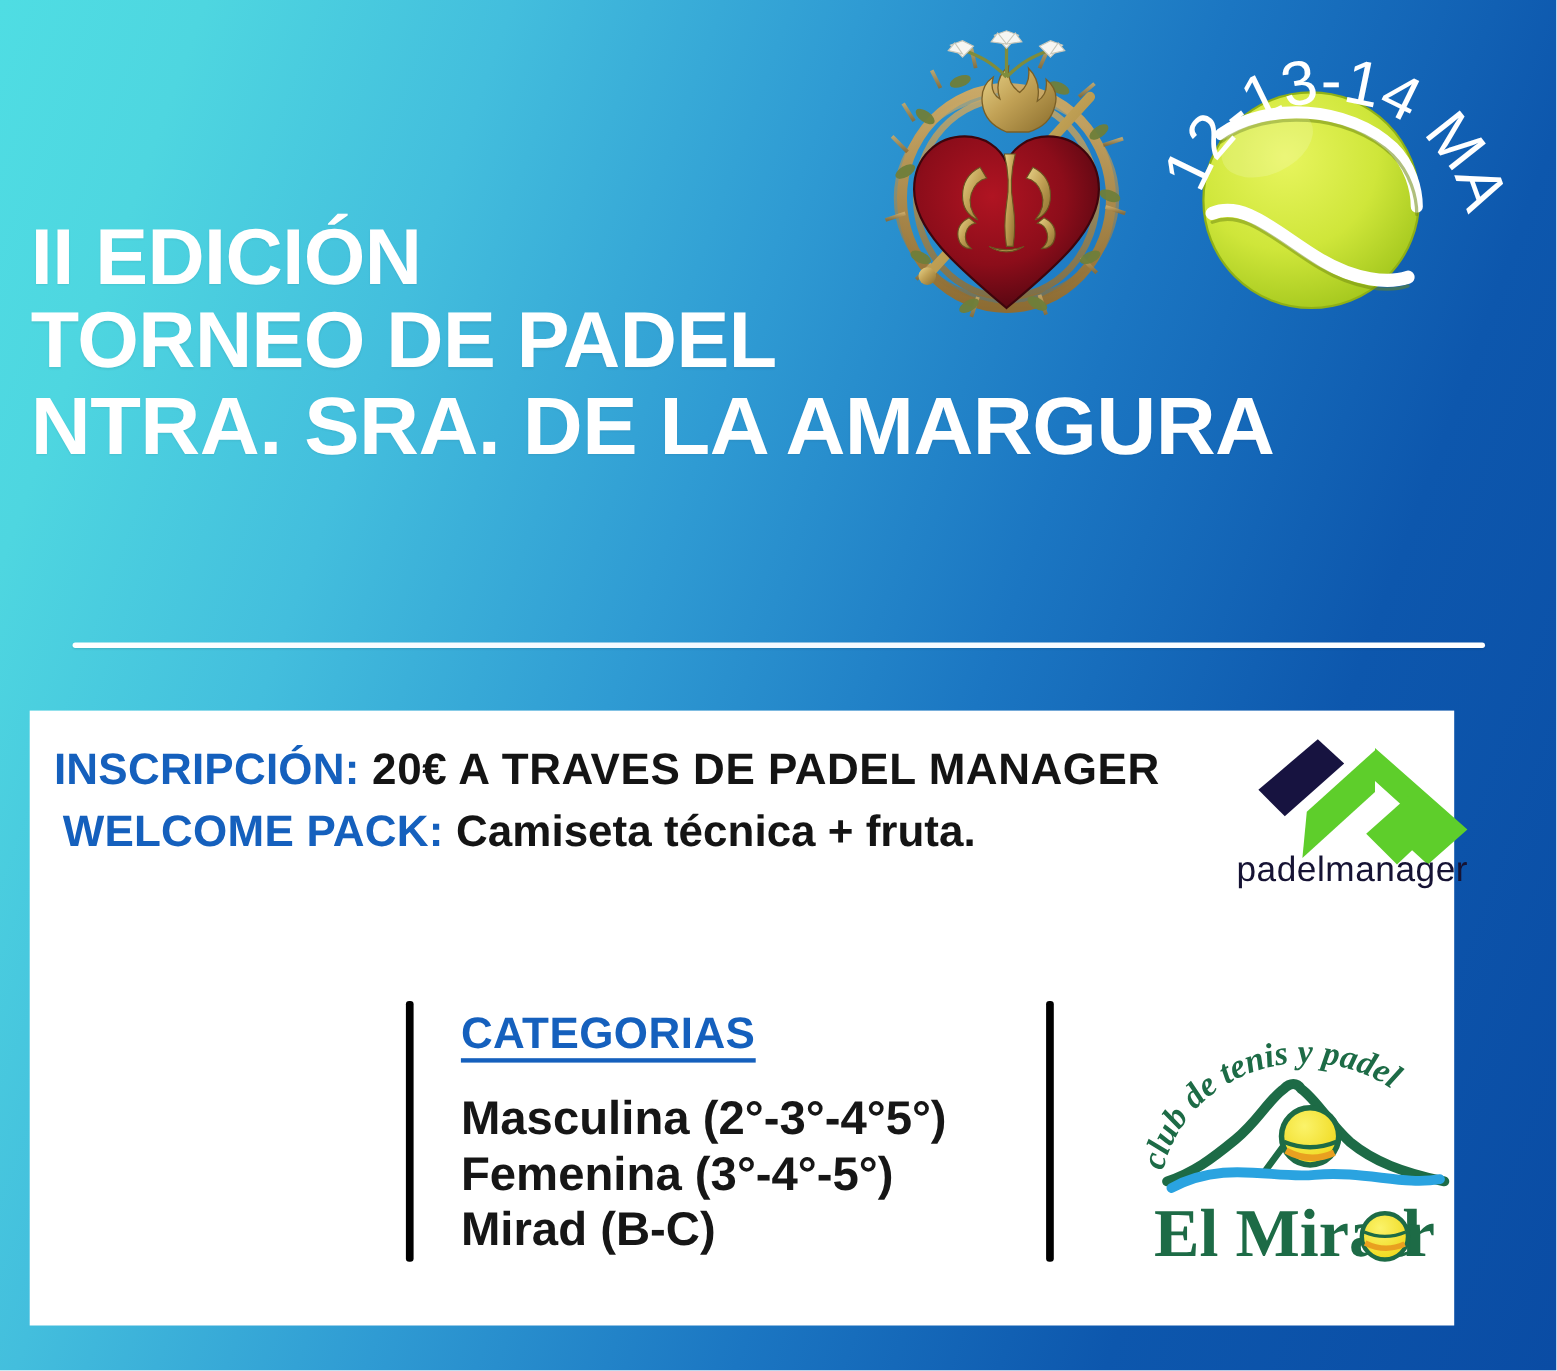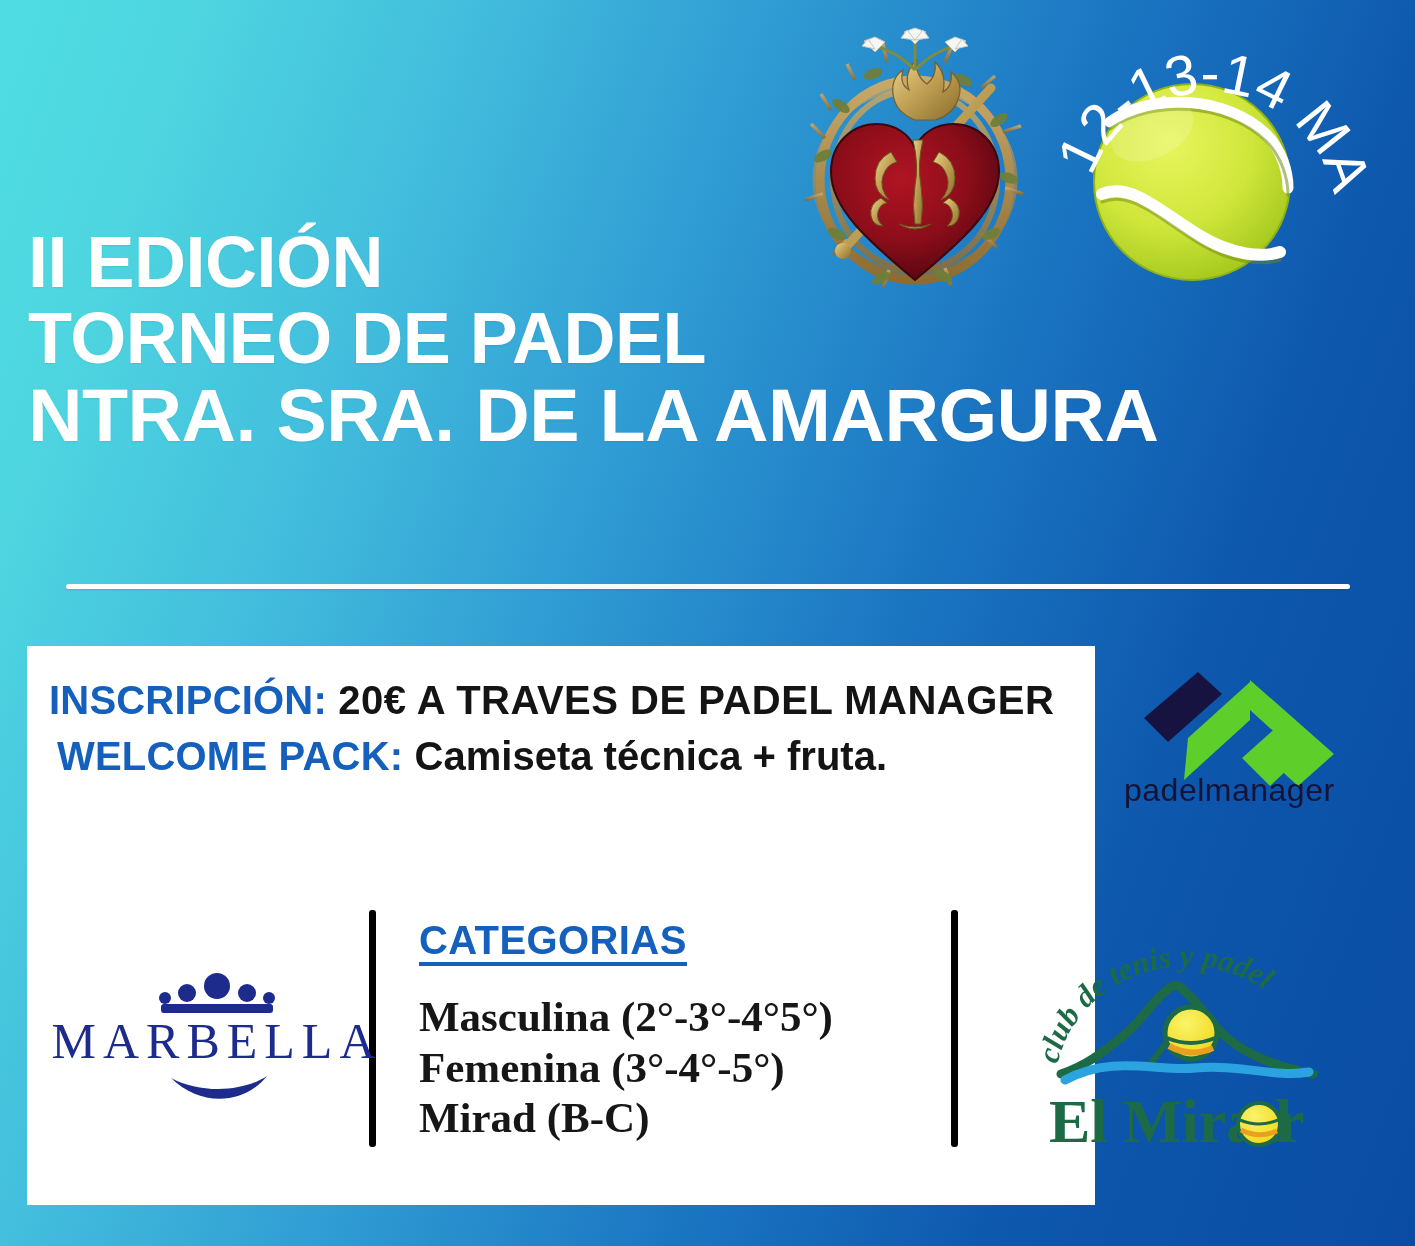--- a/index.html
+++ b/index.html
@@ -22,21 +22,20 @@
         #0d57ad 78%,
         #0a4ca4 100%);
   }
 
   
   .title-block {
     position: absolute;
     left: 28px;
     top: 196px;
     width: 1360px;
-    margin-top: 28px;
   }
   .title-line {
     color: #ffffff;
     font-weight: bold;
     font-size: 72px;
     line-height: 1.06;
     letter-spacing: -0.5px;
     white-space: nowrap;
     text-shadow: 0 1px 2px rgba(0,0,0,0.07);
   }
@@ -71,21 +70,21 @@
     top: 22px;
     width: 340px;
     height: 300px;
   }
 
   
   .card {
     position: absolute;
     left: 27px;
     top: 646px;
-    width: 1068px;
+    width: 1295px;
     height: 559px;
     background: #ffffff;
   }
   .insc-row, .welcome-row {
     position: absolute;
     white-space: nowrap;
     font-size: 40px;
     font-weight: bold;
   }
   .insc-row { left: 22px; top: 32px; }
@@ -146,21 +145,21 @@
   .cats-title {
     color: #1560bd;
     font-size: 40px;
     font-weight: bold;
     letter-spacing: 0.4px;
     border-bottom: 4px solid #1560bd;
     display: inline-block;
     padding-bottom: 0;
     line-height: 1.1;
   }
-  .cats-list { margin-top: 26px; font-family: Liberation Serif, serif; }
+  .cats-list { margin-top: 26px; }
   .cat-item {
     color: #161616;
     font-size: 43px;
     font-weight: bold;
     line-height: 1.18;
     white-space: nowrap;
   }
 
   .mirador {
     position: absolute;
@@ -320,34 +319,20 @@
           <path d="M120 96 L158 62 L186 88 L148 124 Z" fill="#5ece2b"></path>
           <path d="M100 14 L46 62 L22 38 L76 -8 Z" fill="#171340" transform="translate(0,18)"></path>
         </g>
       </svg>
     </div>
     <div class="pm-word">padelmanager</div>
 
     <div class="vdiv left"></div>
     <div class="vdiv right"></div>
 
-    <div class="marbella">
-      <svg viewBox="0 0 300 140" width="300" height="140" aria-hidden="true">
-        <g fill="#1c2b8c">
-          <circle cx="150" cy="20" r="13"></circle>
-          <circle cx="120" cy="27" r="9"></circle>
-          <circle cx="180" cy="27" r="9"></circle>
-          <circle cx="98" cy="32" r="6"></circle>
-          <circle cx="202" cy="32" r="6"></circle>
-          <rect x="94" y="38" width="112" height="9" rx="3"></rect>
-        </g>
-        <text x="150" y="92" text-anchor="middle" fill="#1c2b8c" font-family="'Liberation Serif', serif" font-size="50" letter-spacing="7">MARBELLA</text>
-        <path d="M104 112 C 132 140, 176 140, 200 110 C 176 126, 134 128, 104 112 Z" fill="#1c2b8c"></path>
-      </svg>
-    </div>
 
     <div class="cats">
       <div class="cats-title">CATEGORIAS</div>
       <div class="cats-list">
         <div class="cat-item">Masculina (2°-3°-4°5°)</div>
         <div class="cat-item">Femenina (3°-4°-5°)</div>
         <div class="cat-item">Mirad (B-C)</div>
       </div>
     </div>
 

